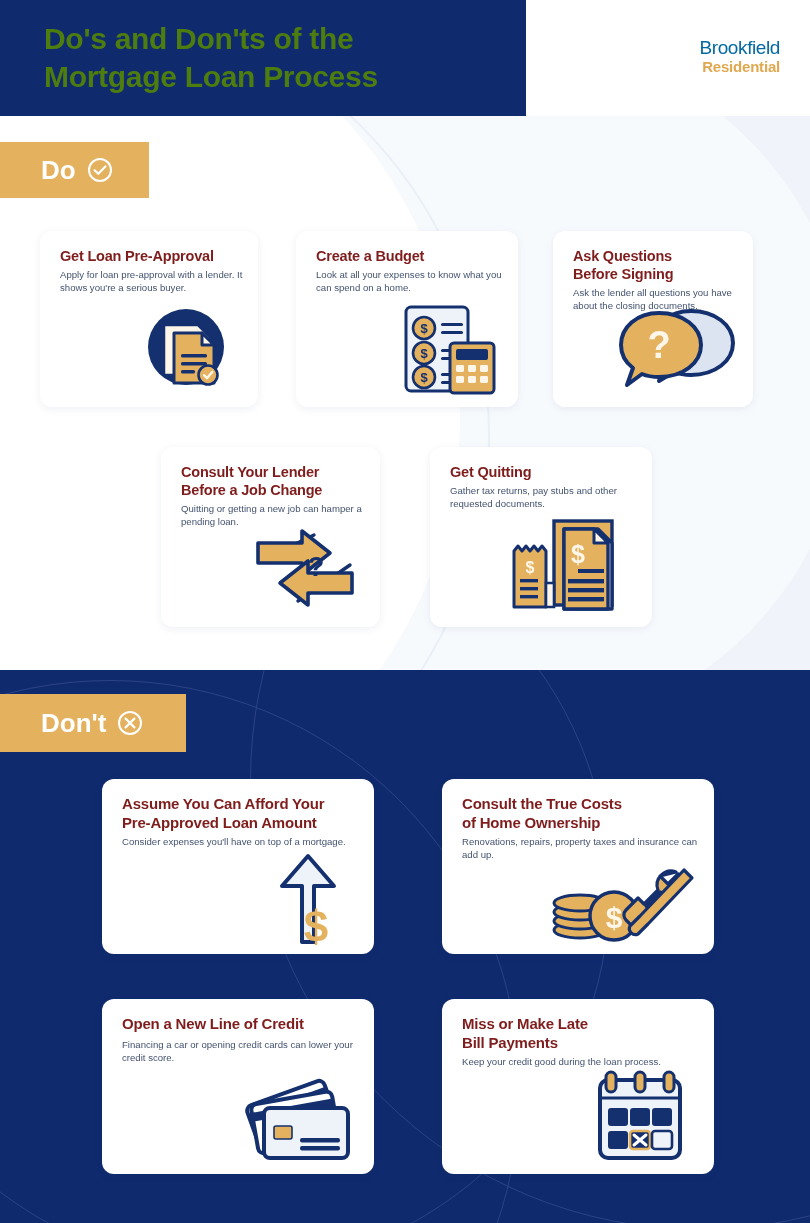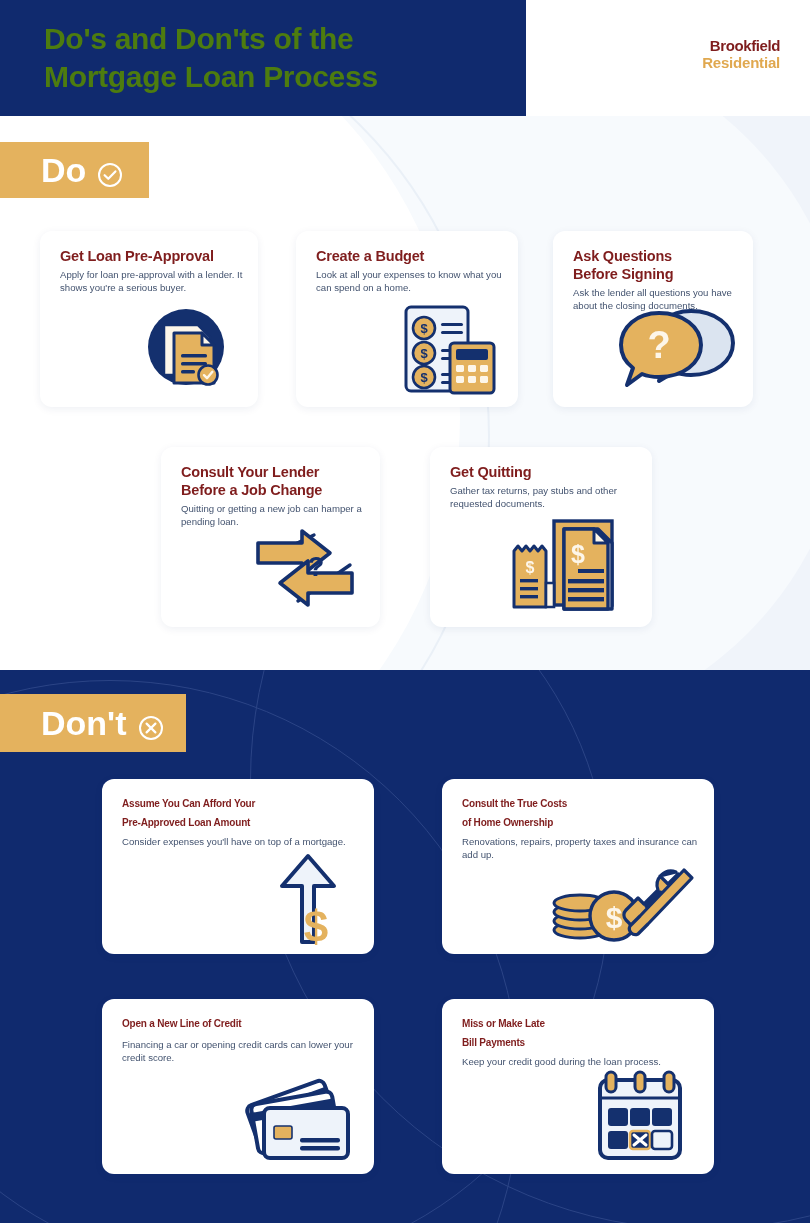--- a/index.html
+++ b/index.html
@@ -44,23 +44,23 @@
     letter-spacing: -0.3px;
   }
   .logo-wrap {
     position: absolute;
     right: 30px; top: 38px;
     text-align: right;
     line-height: 1;
   }
   .logo-main {
     display: block;
-    color: #7f1d1d;
-    font-size: 15px;
-    font-weight: bold;
+    color: #0369a1;
+    font-size: 19px;
+    font-weight: normal;
     letter-spacing: -0.4px;
   }
   .logo-sub {
     display: block;
     color: #e0a84f;
     font-size: 15px;
     font-weight: bold;
     letter-spacing: -0.2px;
     margin-top: 2px;
   }
@@ -96,21 +96,21 @@
     background: transparent;
   }
 
   .banner {
     position: absolute;
     display: flex;
     align-items: center;
     gap: 11px;
     background: #e4b25e;
     color: #ffffff;
-    font-size: 34px;
+    font-size: 26px;
     font-weight: bold;
     z-index: 5;
   }
   .banner-do {
     left: 0; top: 142px;
     width: 149px; height: 56px;
     padding-left: 41px;
   }
   .banner-dont {
     left: 0; top: 694px;
@@ -174,21 +174,21 @@
   }
   .dont-arc-a { left: -300px; top: 10px;  width: 820px; height: 820px; }
   .dont-arc-b { left: -150px; top: -160px; width: 760px; height: 760px; }
   .dont-arc-c { left: 250px;  top: -340px; width: 900px; height: 900px; }
 
   .d1 { left: 102px; top: 779px; width: 272px; height: 175px; }
   .d2 { left: 442px; top: 779px; width: 272px; height: 175px; }
   .d3 { left: 102px; top: 999px; width: 272px; height: 175px; }
   .d4 { left: 442px; top: 999px; width: 272px; height: 175px; }
 
-  .dont-card .card-title { font-size: 10px; line-height: 18.5px; }
+  .dont-card .card-title { font-size: 15px; line-height: 18.5px; }
 </style>
 </head>
 <body>
 
 <div class="page">
 
   <div class="header">
     <div class="header-navy"></div>
     <div class="header-title">
       <div>Do's and Don'ts of the</div>

